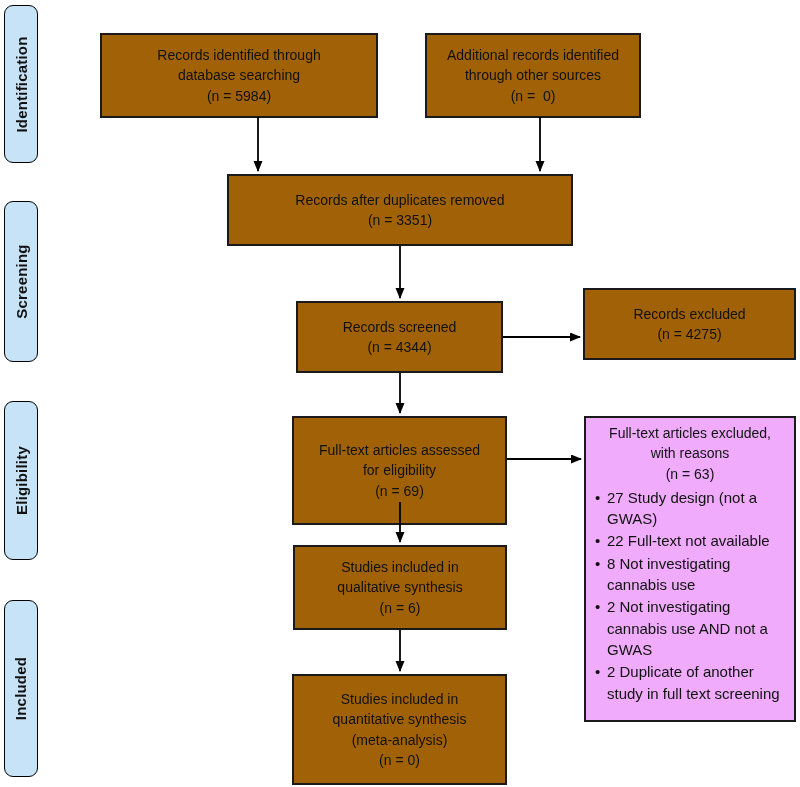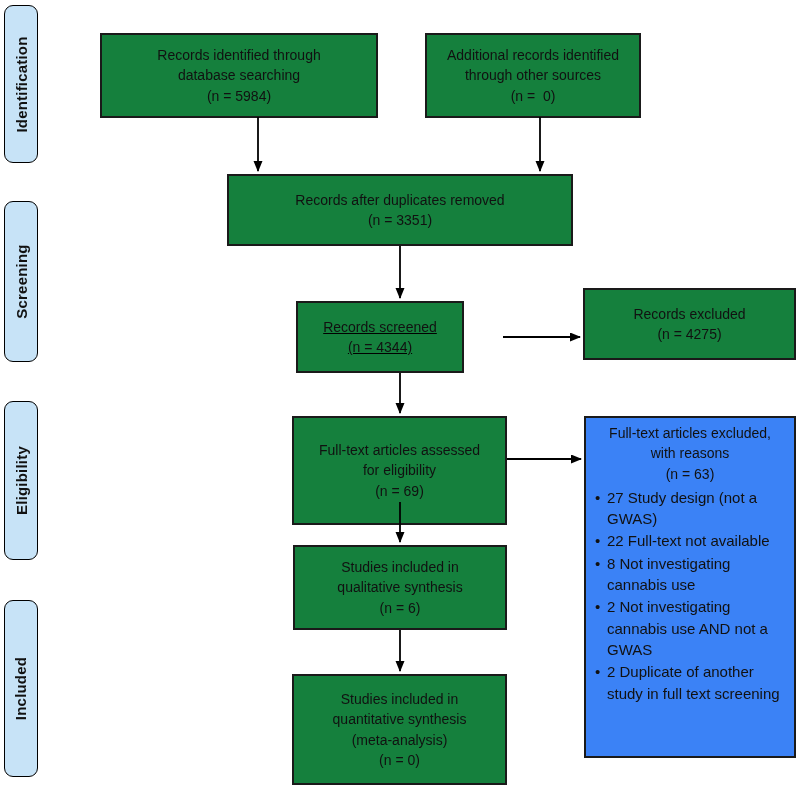--- a/index.html
+++ b/index.html
@@ -37,49 +37,49 @@
     letter-spacing: 0.2px;
   }
   #stage-identification { top: 5px;   height: 158px; }
   #stage-screening      { top: 201px; height: 161px; }
   #stage-eligibility    { top: 401px; height: 159px; }
   #stage-included       { top: 600px; height: 177px; }
 
   
   .flow-box {
     position: absolute;
-    background: #15803d;
+    background: #a16207;
     border: 2px solid #1a1a1a;
     box-sizing: border-box;
     display: flex;
     align-items: center;
     justify-content: center;
     text-align: center;
   }
   .flow-box .box-text {
     white-space: pre-wrap;
     font-size: 14px;
     line-height: 1.45;
     color: #111111;
     padding: 2px 6px;
   }
   #box-records-identified { left: 100px; top: 33px;  width: 278px; height: 85px; }
   #box-additional-records { left: 425px; top: 33px;  width: 216px; height: 85px; }
   #box-after-duplicates   { left: 227px; top: 174px; width: 346px; height: 72px; }
-  #box-records-screened   { left: 296px; top: 301px; width: 168px; height: 72px; text-decoration: underline; }
+  #box-records-screened   { left: 296px; top: 301px; width: 207px; height: 72px; }
   #box-records-excluded   { left: 583px; top: 288px; width: 213px; height: 72px; }
   #box-fulltext-assessed  { left: 292px; top: 416px; width: 215px; height: 109px; text-align: center; }
   #box-qualitative        { left: 293px; top: 545px; width: 214px; height: 85px; }
   #box-quantitative       { left: 292px; top: 674px; width: 215px; height: 111px; }
 
   
   #box-fulltext-excluded {
     position: absolute;
-    left: 584px; top: 416px; width: 212px; height: 342px;
-    background: #3b82f6;
+    left: 584px; top: 416px; width: 212px; height: 306px;
+    background: #f0abfc;
     border: 2px solid #1a1a1a;
     box-sizing: border-box;
     padding: 5px 7px 6px 7px;
   }
   #box-fulltext-excluded .box-heading {
     white-space: pre-wrap;
     text-align: center;
     font-size: 14px;
     line-height: 1.45;
     color: #111111;

